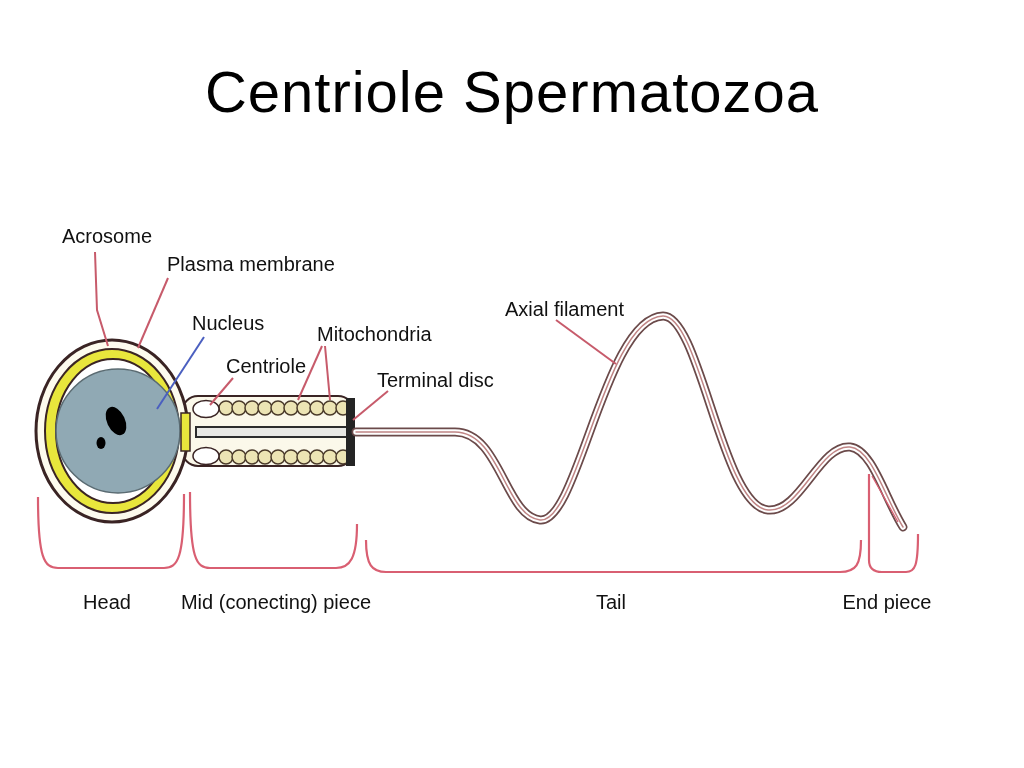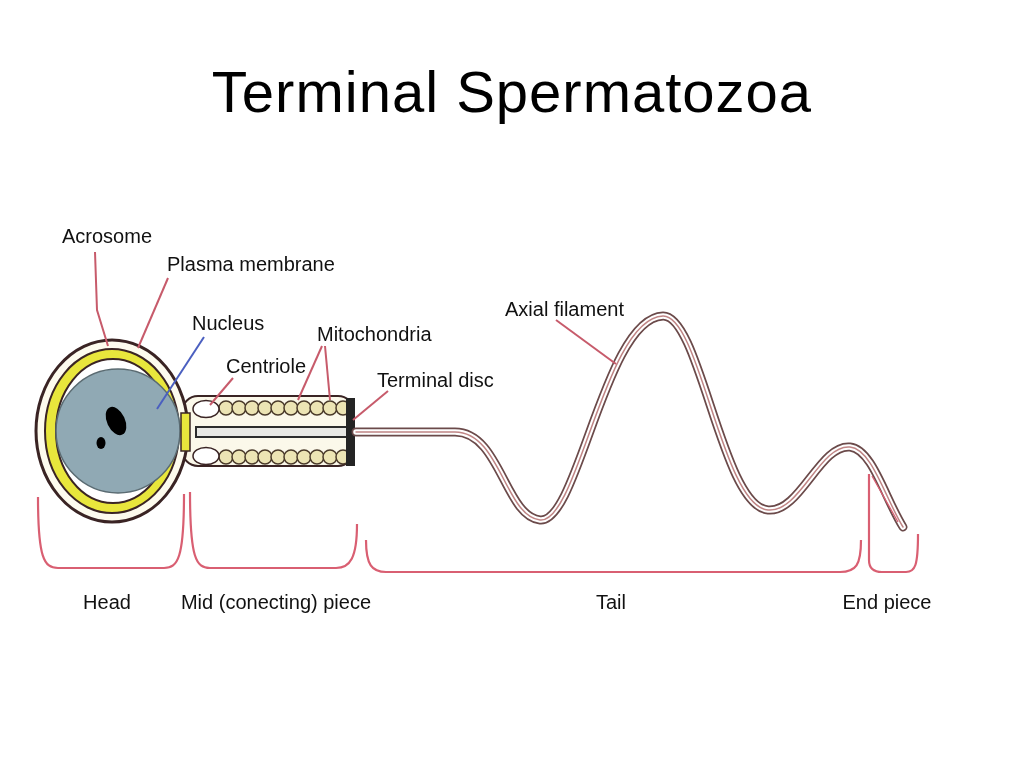--- a/index.html
+++ b/index.html
@@ -27,21 +27,21 @@
     fill:#111;
   }
   .part-label{font-size:20px;}
   .region-label{font-size:20px;}
 </style>
 </head>
 <body>
 
 <div class="slide">
 
-  <h1 class="slide-title">Terminal Spermatozoa</h1>
+  <h1 class="slide-title">Centriole Spermatozoa</h1>
 
   <svg viewBox="0 0 1024 768" width="1024" height="768">
 
     <g>
       <rect x="182" y="396" width="172" height="70" rx="16" fill="#fbf8ea" stroke="#3a2424" stroke-width="2"></rect>
 
       <rect x="196" y="427" width="152" height="10" fill="#e8e8e4" stroke="#2c2c2c" stroke-width="2"></rect>
 
       <g fill="#ece4b4" stroke="#4a3a2a" stroke-width="1.5">
         <circle cx="226" cy="408" r="7"></circle>

